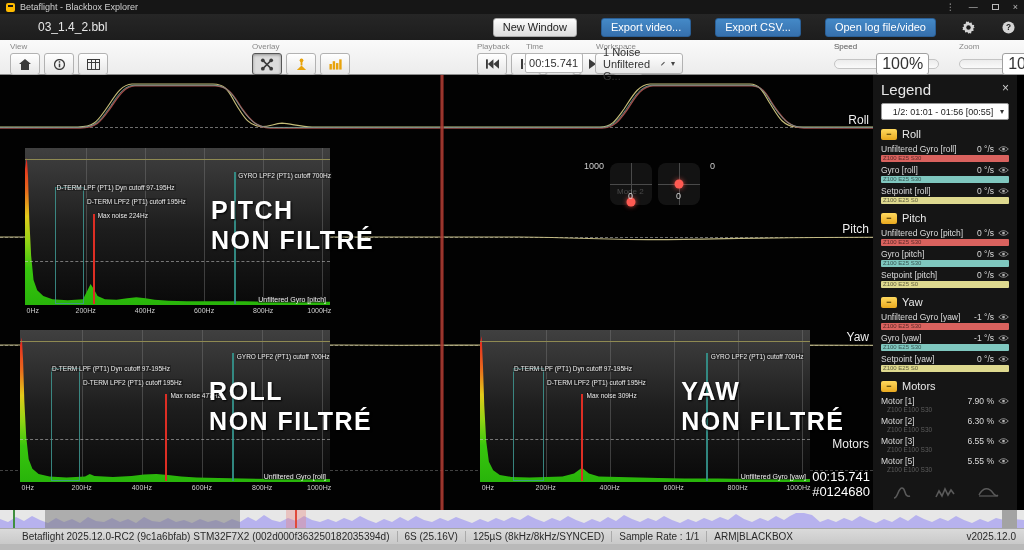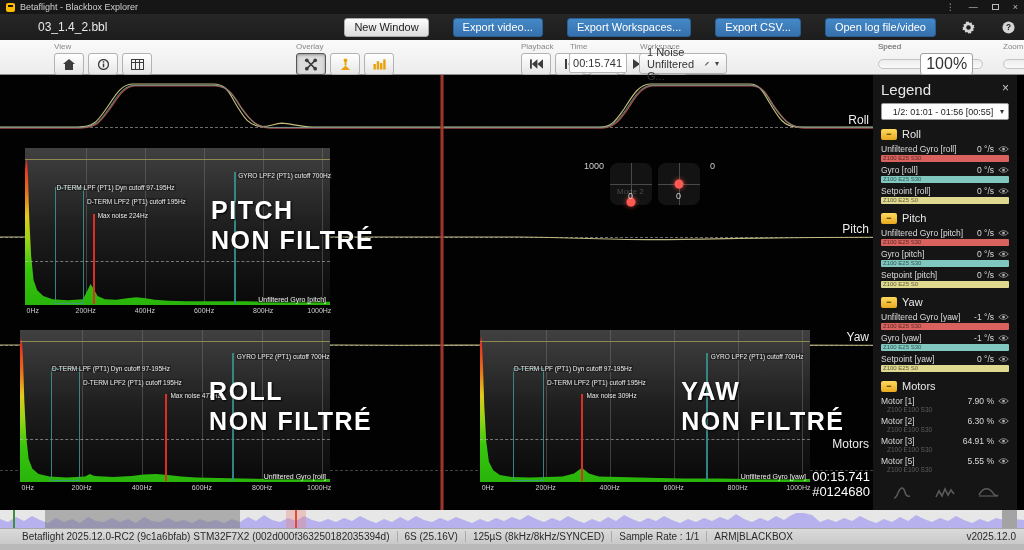--- a/index.html
+++ b/index.html
@@ -29,21 +29,21 @@
   #header-buttons { margin-left:auto; display:flex; gap:24px; align-items:center; margin-right:8px; }
   .hbtn { height:19px; padding:0 9px; font-size:11px; border-radius:3px; display:flex;
     align-items:center; cursor:pointer; white-space:nowrap; }
   .hbtn.light { background:linear-gradient(#fdfdfd,#dcdcdc); color:#222; border:1px solid #aaa; }
   .hbtn.blue  { background:linear-gradient(#4489c7,#3670ad); color:#fff; border:1px solid #2a5f96; }
   .hicon { width:16px; height:16px; display:flex; align-items:center; justify-content:center; cursor:pointer; }
 
   
   #toolbar { position:absolute; left:0; top:40px; width:1024px; height:35px;
     background:linear-gradient(#fafafa,#ececec); border-bottom:1px solid #8c8c8c; }
-  .tgroup { position:absolute; top:2px;margin-left:44px; }
+  .tgroup { position:absolute; top:2px; }
   .tlabel { font-size:8px; color:#888; margin-bottom:2px; }
   .trow { display:flex; gap:4px; }
   .tbtn { width:30px; height:22px; background:linear-gradient(#fff,#e6e6e6);
     border:1px solid #b2b2b2; border-radius:3px; display:flex; align-items:center;
     justify-content:center; cursor:pointer; }
   .tbtn.sel { background:#dcdcdc; border:1px solid #555; box-shadow:inset 0 1px 3px rgba(0,0,0,.35); }
   .slider { width:105px; height:10px; margin-top:7px; background:linear-gradient(#ececec,#fafafa);
     border:1px solid #c4c4c4; border-radius:5px; position:relative; cursor:pointer; }
   .slider .bubble { position:absolute; top:-7px; background:#fff; border:1px solid #a0a0a0;
     border-radius:3px; font-size:16px; color:#333; padding:1px 5px; }
@@ -158,21 +158,20 @@
       <span class="restore-glyph"></span>
       <span>×</span>
     </span>
   </div>
 
   <div id="header">
     <span id="filename">03_1.4_2.bbl</span>
     <div id="header-buttons">
       <button class="hbtn light">New Window</button>
       <button class="hbtn blue">Export video...</button>
-      <button class="hbtn blue">Export Workspaces...</button>
       <button class="hbtn blue">Export CSV...</button>
       <button class="hbtn blue">Open log file/video</button>
       <span class="hicon">
         <svg width="13" height="13" viewBox="0 0 14 14">
             <path fill="#d5d5d5" d="M7 0l1 2.2 2.4-.6.4 2.4 2.4.4-.6 2.4L14 7l-2 1.2.6 2.4-2.4.4-.4 2.4-2.4-.6L7 14l-1.2-2.2-2.4.6-.4-2.4-2.4-.4.6-2.4L0 7l2.2-1.2-.6-2.4 2.4-.4.4-2.4 2.4.6z"></path>
             <circle cx="7" cy="7" r="2.4" fill="#1d1d1d"></circle>
           </svg>
       </span>
       <span class="hicon">
         <svg width="13" height="13" viewBox="0 0 14 14">
@@ -623,21 +622,21 @@
           <svg class="eye" width="11" height="8" viewBox="0 0 16 10">
               <path d="M1,5 Q8,-2 15,5 Q8,12 1,5Z" fill="none" stroke="#b5b5b5"></path>
               <circle cx="8" cy="5" r="2" fill="#b5b5b5"></circle>
             </svg>
         </div>
         <div class="li-sub">Z100 E100 S30</div>
       </div>
       <div class="li">
         <div class="li-top">
           <span class="li-label">Motor [3]</span>
-          <span class="li-val">64.91 %</span>
+          <span class="li-val">6.55 %</span>
           <svg class="eye" width="11" height="8" viewBox="0 0 16 10">
               <path d="M1,5 Q8,-2 15,5 Q8,12 1,5Z" fill="none" stroke="#b5b5b5"></path>
               <circle cx="8" cy="5" r="2" fill="#b5b5b5"></circle>
             </svg>
         </div>
         <div class="li-sub">Z100 E100 S30</div>
       </div>
       <div class="li">
         <div class="li-top">
           <span class="li-label">Motor [5]</span>

